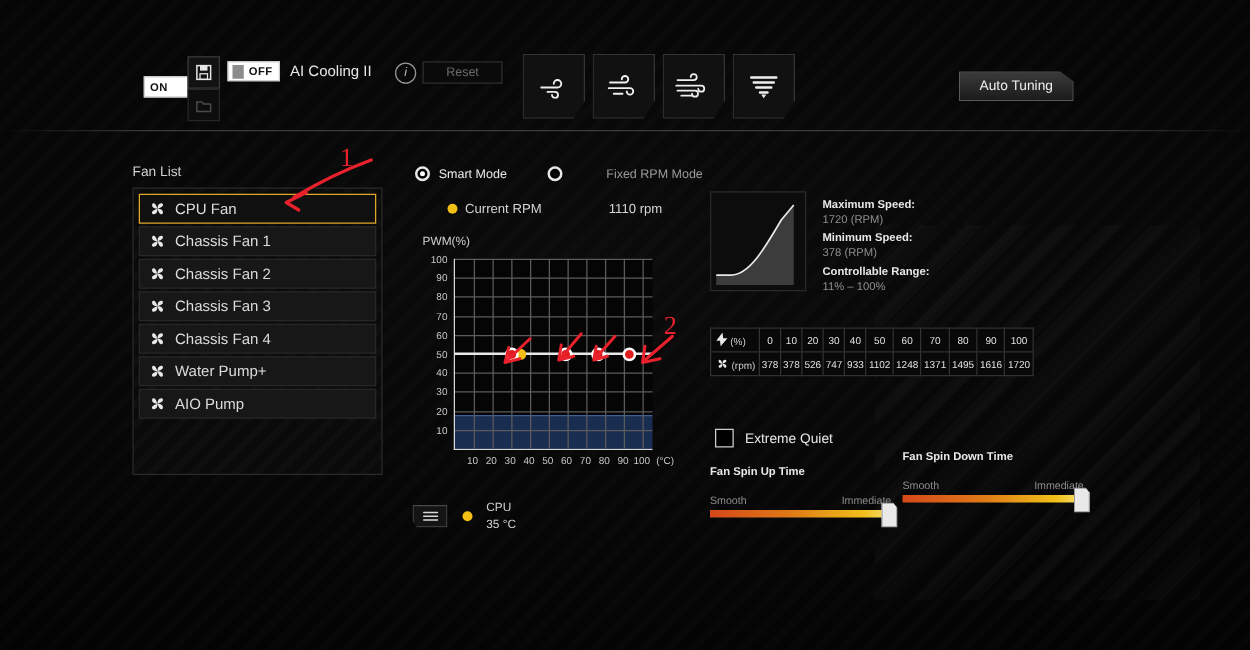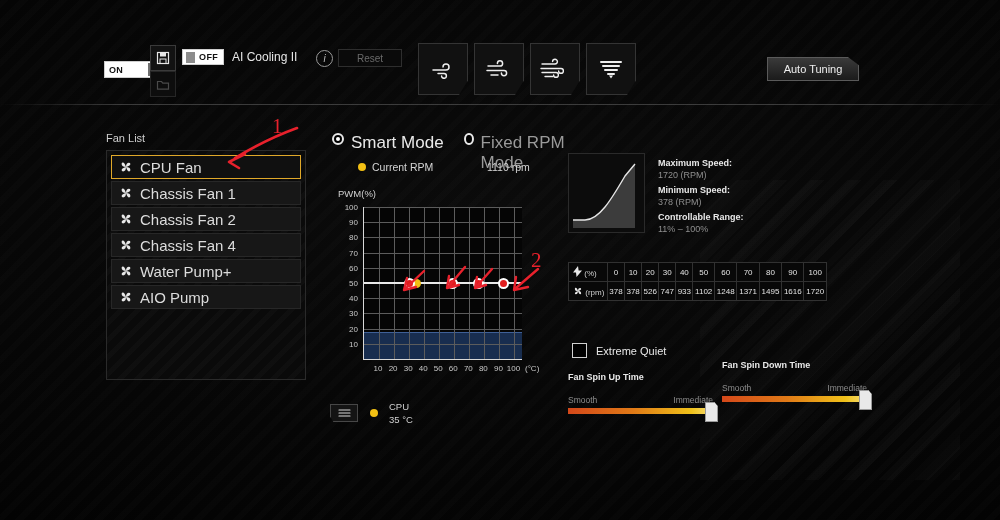--- a/index.html
+++ b/index.html
@@ -22,21 +22,21 @@
   
   .header{position:absolute;left:0;top:0;width:1000px;height:108px;}
   .hdr-divider{position:absolute;left:0;top:104px;width:1000px;height:1px;
     background:linear-gradient(to right, rgba(120,120,120,0) 0%, rgba(120,120,120,.45) 12%, rgba(120,120,120,.45) 88%, rgba(120,120,120,0) 100%);}
 
   .toggle{display:inline-flex;align-items:center;justify-content:space-between;
     background:#fff;border:1px solid #cfcfcf;box-sizing:border-box;}
   .toggle .lbl{font-size:9px;color:#111;font-weight:bold;padding:0 4px;letter-spacing:.3px;}
   .toggle .knob{width:13px;height:13px;background:#6f6f6f;}
 
-  .onoff-on{position:absolute;left:104px;top:61px;width:58px;height:17px;}
+  .onoff-on{position:absolute;left:115px;top:61px;width:58px;height:17px;}
   .onoff-off{position:absolute;left:182px;top:49px;width:42px;height:16px;flex-direction:row-reverse;}
   .onoff-off .knob{background:#8c8c8c;width:11px;height:11px;margin-left:3px;}
   .onoff-off .lbl{padding-right:5px;}
 
   .iconbtn{position:absolute;width:24px;height:24px;border:1px solid #3a3a3a;
     background:#121212;display:flex;align-items:center;justify-content:center;}
   .save-btn{left:150px;top:45px;}
   .open-btn{left:150px;top:71px;border-color:#262626;background:#0d0d0d;}
 
   .ai-label{position:absolute;left:232px;top:50px;font-size:12px;color:#e6e6e6;}
@@ -56,31 +56,31 @@
     color:#efefef;font-size:11px;display:flex;align-items:center;justify-content:center;
     clip-path:polygon(0 0,88% 0,100% 34%,100% 100%,0 100%);}
 
   
   .fanlist-title{position:absolute;left:106px;top:132px;font-size:11px;color:#cfcfcf;}
   .fanlist{position:absolute;left:106px;top:150px;width:200px;height:230px;
     background:#0a0a0a;border:1px solid #2a2a2a;box-sizing:border-box;padding:4px;
     background-image:repeating-linear-gradient(135deg, rgba(255,255,255,0.02) 0 5px, rgba(0,0,0,0) 5px 12px);}
   .fan-item{height:24px;margin-bottom:2px;background:#171717;border:1px solid #272727;
     display:flex;align-items:center;padding-left:7px;box-sizing:border-box;
-    font-size:15px;color:#dcdcdc;}
+    font-size:12px;color:#dcdcdc;}
   .fan-item.sel{border:1px solid #e0a829;background:#101010;}
   .fan-ic{width:14px;height:14px;margin-right:7px;flex:0 0 14px;}
 
   
   .radio-row{position:absolute;left:332px;top:133px;width:240px;height:16px;}
-  .radio{position:absolute;display:flex;align-items:flex-start;font-size:17px;color:#e9e9e9;}
+  .radio{position:absolute;display:flex;align-items:flex-end;font-size:10px;color:#e9e9e9;}
   .radio .dot{width:12px;height:12px;border-radius:50%;border:2px solid #e8e8e8;margin-right:7px;
     box-sizing:border-box;background:#000;position:relative;}
   .radio.on .dot:after{content:"";position:absolute;left:2px;top:2px;width:4px;height:4px;border-radius:50%;background:#fff;}
-  .r1{left:0;top:0;} .r2{left:132px;top:0;}
+  .r1{left:0;top:0;} .r2{left:106px;top:0;gap:28px;}
   .radio .dim{color:#9a9a9a;}
 
   .currpm{position:absolute;left:358px;top:161px;font-size:10.5px;color:#d5d5d5;display:flex;align-items:center;}
   .ydot{width:8px;height:8px;border-radius:50%;background:#f2c014;margin-right:6px;}
   .currpm-val{position:absolute;left:487px;top:161px;font-size:10.5px;color:#d5d5d5;}
 
   .pwm-label{position:absolute;left:338px;top:188px;font-size:9.5px;color:#cfcfcf;}
   .chart{position:absolute;left:363px;top:207px;width:158px;height:152px;
     background:#050505;border-left:1px solid #d8d8d8;border-bottom:1px solid #d8d8d8;box-sizing:content-box;}
   .grid-v,.grid-h{position:absolute;background:#5c5c5c;}
@@ -219,20 +219,29 @@
       <span>Chassis Fan 1</span>
     </div>
     <div class="fan-item">
       <svg class="fan-ic" viewBox="0 0 16 16">
         <path d="M8 8c0-3 1-5 3.4-5 1.7 0 2.3 2 .6 3.2C10.5 7.2 9 7.6 8 8z" fill="#e8e8e8"></path>
         <path d="M8 8c3 0 5 1 5 3.4 0 1.7-2 2.3-3.2.6C8.8 10.5 8.4 9 8 8z" fill="#e8e8e8"></path>
         <path d="M8 8c0 3-1 5-3.4 5-1.7 0-2.3-2-.6-3.2C5.5 8.8 7 8.4 8 8z" fill="#e8e8e8"></path>
         <path d="M8 8c-3 0-5-1-5-3.4C3 2.9 5 2.3 6.2 4 7.2 5.5 7.6 7 8 8z" fill="#e8e8e8"></path>
       </svg>
       <span>Chassis Fan 2</span>
+    </div>
+    <div class="fan-item">
+      <svg class="fan-ic" viewBox="0 0 16 16">
+        <path d="M8 8c0-3 1-5 3.4-5 1.7 0 2.3 2 .6 3.2C10.5 7.2 9 7.6 8 8z" fill="#e8e8e8"></path>
+        <path d="M8 8c3 0 5 1 5 3.4 0 1.7-2 2.3-3.2.6C8.8 10.5 8.4 9 8 8z" fill="#e8e8e8"></path>
+        <path d="M8 8c0 3-1 5-3.4 5-1.7 0-2.3-2-.6-3.2C5.5 8.8 7 8.4 8 8z" fill="#e8e8e8"></path>
+        <path d="M8 8c-3 0-5-1-5-3.4C3 2.9 5 2.3 6.2 4 7.2 5.5 7.6 7 8 8z" fill="#e8e8e8"></path>
+      </svg>
+      <span>Chassis Fan 3</span>
     </div>
     <div class="fan-item">
       <svg class="fan-ic" viewBox="0 0 16 16">
         <path d="M8 8c0-3 1-5 3.4-5 1.7 0 2.3 2 .6 3.2C10.5 7.2 9 7.6 8 8z" fill="#e8e8e8"></path>
         <path d="M8 8c3 0 5 1 5 3.4 0 1.7-2 2.3-3.2.6C8.8 10.5 8.4 9 8 8z" fill="#e8e8e8"></path>
         <path d="M8 8c0 3-1 5-3.4 5-1.7 0-2.3-2-.6-3.2C5.5 8.8 7 8.4 8 8z" fill="#e8e8e8"></path>
         <path d="M8 8c-3 0-5-1-5-3.4C3 2.9 5 2.3 6.2 4 7.2 5.5 7.6 7 8 8z" fill="#e8e8e8"></path>
       </svg>
       <span>Chassis Fan 4</span>
     </div>

